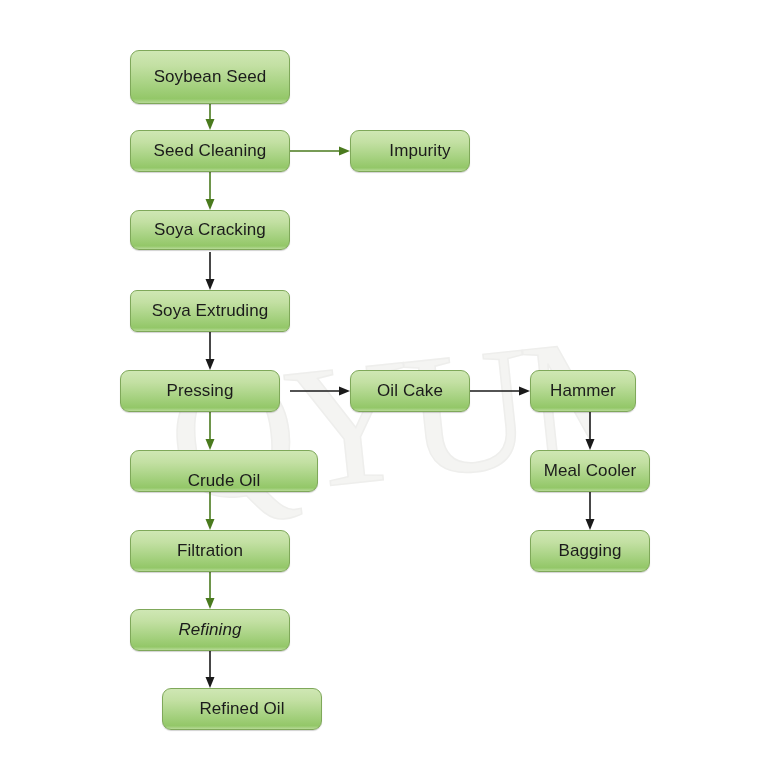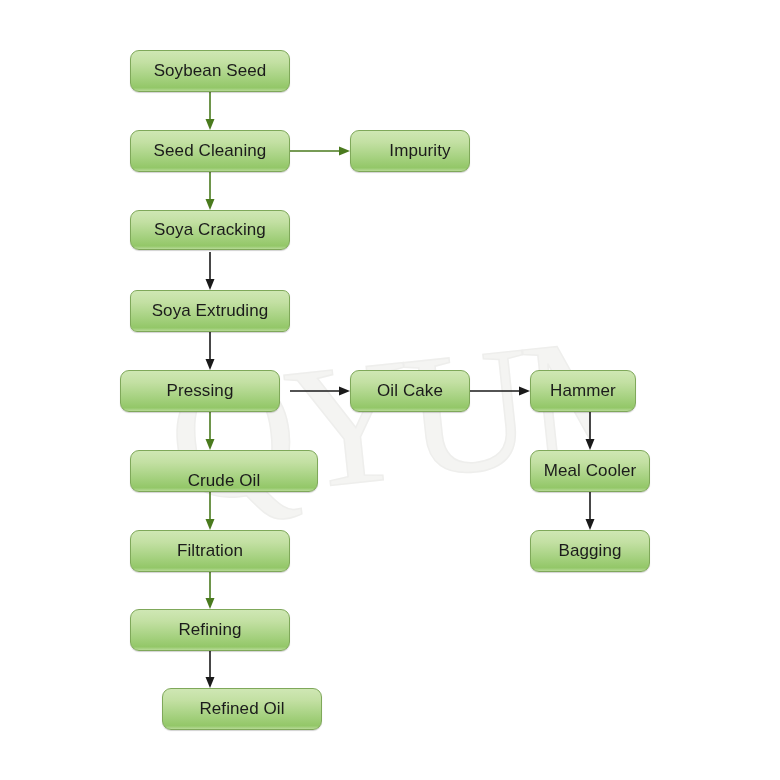--- a/index.html
+++ b/index.html
@@ -69,21 +69,21 @@
 <div id="canvas">
 
   <div id="watermark">
     <svg width="420" height="200" viewBox="0 0 420 200" aria-hidden="true">
       <g fill="none" stroke="#f2f2f0" stroke-width="3" transform="rotate(-6 210 100)">
         <text id="wm-text" x="0" y="150" font-family="'Liberation Serif', serif" font-size="175" fill="#f4f4f2" stroke="#eeeeec" stroke-width="1.5" letter-spacing="-8">QYUM</text>
       </g>
     </svg>
   </div>
 
-  <div class="node" style="left:130px;top:50px;width:160px;height:42px;">
+  <div class="node" style="left:130px;top:50px;width:160px;height:54px;">
     <span>Soybean Seed</span>
   </div>
 
   <div class="node" style="left:130px;top:130px;width:160px;height:42px;text-align:right;">
     <span>Seed Cleaning</span>
   </div>
 
   <div class="node" style="left:350px;top:130px;width:120px;height:42px;padding-left:20px;">
     <span>Impurity</span>
   </div>
@@ -117,21 +117,21 @@
   </div>
 
   <div class="node" style="left:130px;top:530px;width:160px;height:42px;">
     <span>Filtration</span>
   </div>
 
   <div class="node" style="left:530px;top:530px;width:120px;height:42px;text-align:right;">
     <span>Bagging</span>
   </div>
 
-  <div class="node" style="left:130px;top:609px;width:160px;height:42px;">
+  <div class="node" style="left:130px;top:609px;width:160px;height:42px;font-style:italic;">
     <span>Refining</span>
   </div>
 
   <div class="node" style="left:130px;top:688px;width:160px;height:42px;margin-left:32px;">
     <span>Refined Oil</span>
   </div>
 
   <div class="conn" style="left:202px;top:92px;width:16px;height:38px;">
     <svg width="16" height="38">
       <line x1="8" y1="0" x2="8" y2="30" stroke="#4a7a1e" stroke-width="1.6"></line>

